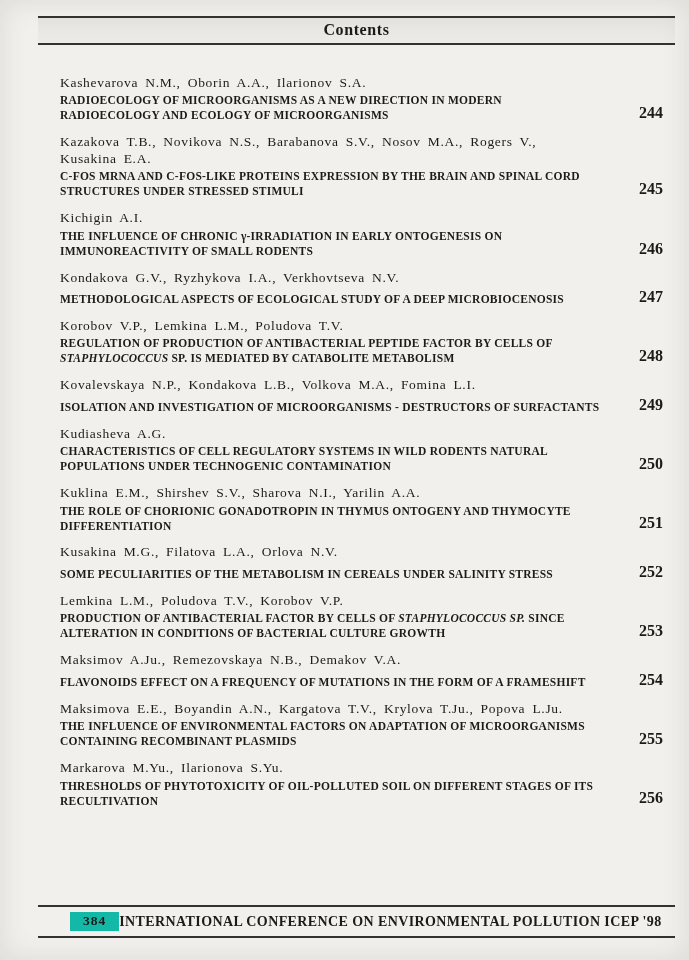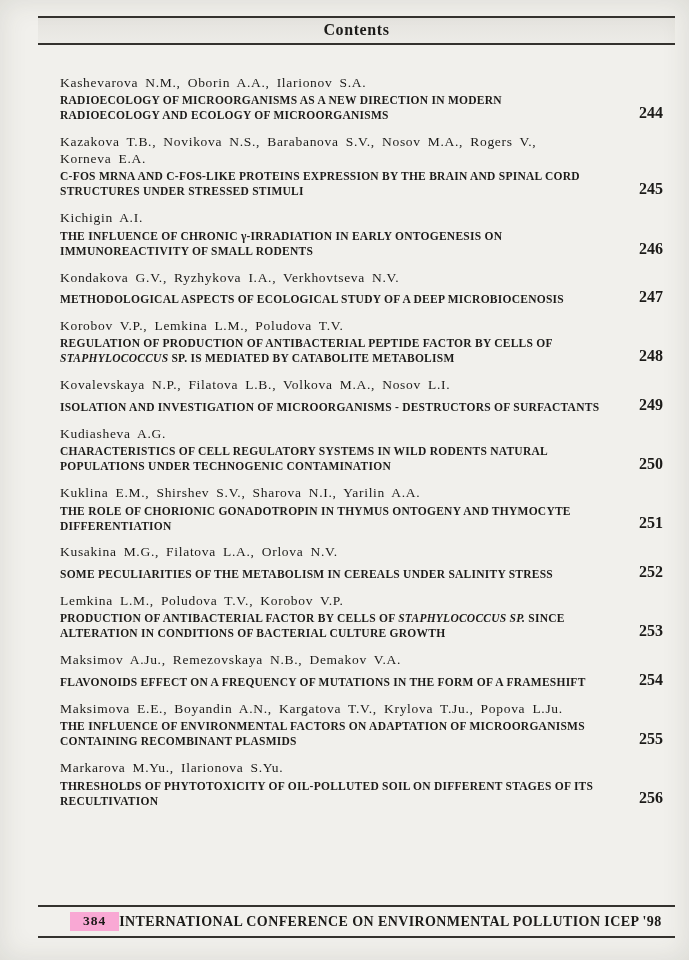--- a/index.html
+++ b/index.html
@@ -61,21 +61,21 @@
   .footer-wrap {
     margin:auto 14px 22px;
     border-top:2px solid #34322e;
     border-bottom:2px solid #34322e;
   }
   .footer-row {
     display:flex; align-items:center;
     padding:5px 10px 5px 32px;
   }
   .footer-page {
-    background:#f9a8d4;
+    background:#14b8a6;
     padding:1px 13px 2px;
     font-weight:bold;
     font-size:13.5px;
     letter-spacing:1px;
   }
   .footer-conf {
     flex:1;
     font-weight:bold;
     font-size:14px;
     letter-spacing:0.4px;
@@ -95,21 +95,21 @@
 
     <div class="entry">
       <div class="authors">Kashevarova N.M., Oborin A.A., Ilarionov S.A.</div>
       <div class="title-row">
         <div class="title">RADIOECOLOGY OF MICROORGANISMS AS A NEW DIRECTION IN MODERN RADIOECOLOGY AND ECOLOGY OF MICROORGANISMS</div>
         <div class="pagenum">244</div>
       </div>
     </div>
 
     <div class="entry">
-      <div class="authors">Kazakova T.B., Novikova N.S., Barabanova S.V., Nosov M.A., Rogers V., Korneva E.A.</div>
+      <div class="authors">Kazakova T.B., Novikova N.S., Barabanova S.V., Nosov M.A., Rogers V., Kusakina E.A.</div>
       <div class="title-row">
         <div class="title">C-FOS MRNA AND C-FOS-LIKE PROTEINS EXPRESSION BY THE BRAIN AND SPINAL CORD STRUCTURES UNDER STRESSED STIMULI</div>
         <div class="pagenum">245</div>
       </div>
     </div>
 
     <div class="entry">
       <div class="authors">Kichigin A.I.</div>
       <div class="title-row">
         <div class="title">THE INFLUENCE OF CHRONIC γ-IRRADIATION IN EARLY ONTOGENESIS ON IMMUNOREACTIVITY OF SMALL RODENTS</div>
@@ -127,21 +127,21 @@
 
     <div class="entry">
       <div class="authors">Korobov V.P., Lemkina L.M., Poludova T.V.</div>
       <div class="title-row">
         <div class="title"><span>REGULATION OF PRODUCTION OF ANTIBACTERIAL PEPTIDE FACTOR BY CELLS OF </span><i>STAPHYLOCOCCUS</i><span> SP. IS MEDIATED BY CATABOLITE METABOLISM</span></div>
         <div class="pagenum">248</div>
       </div>
     </div>
 
     <div class="entry">
-      <div class="authors">Kovalevskaya N.P., Filatova L.B., Volkova M.A., Nosov L.I.</div>
+      <div class="authors">Kovalevskaya N.P., Kondakova L.B., Volkova M.A., Fomina L.I.</div>
       <div class="title-row">
         <div class="title">ISOLATION AND INVESTIGATION OF MICROORGANISMS - DESTRUCTORS OF SURFACTANTS</div>
         <div class="pagenum">249</div>
       </div>
     </div>
 
     <div class="entry">
       <div class="authors">Kudiasheva A.G.</div>
       <div class="title-row">
         <div class="title">CHARACTERISTICS OF CELL REGULATORY SYSTEMS IN WILD RODENTS NATURAL POPULATIONS UNDER TECHNOGENIC CONTAMINATION</div>

